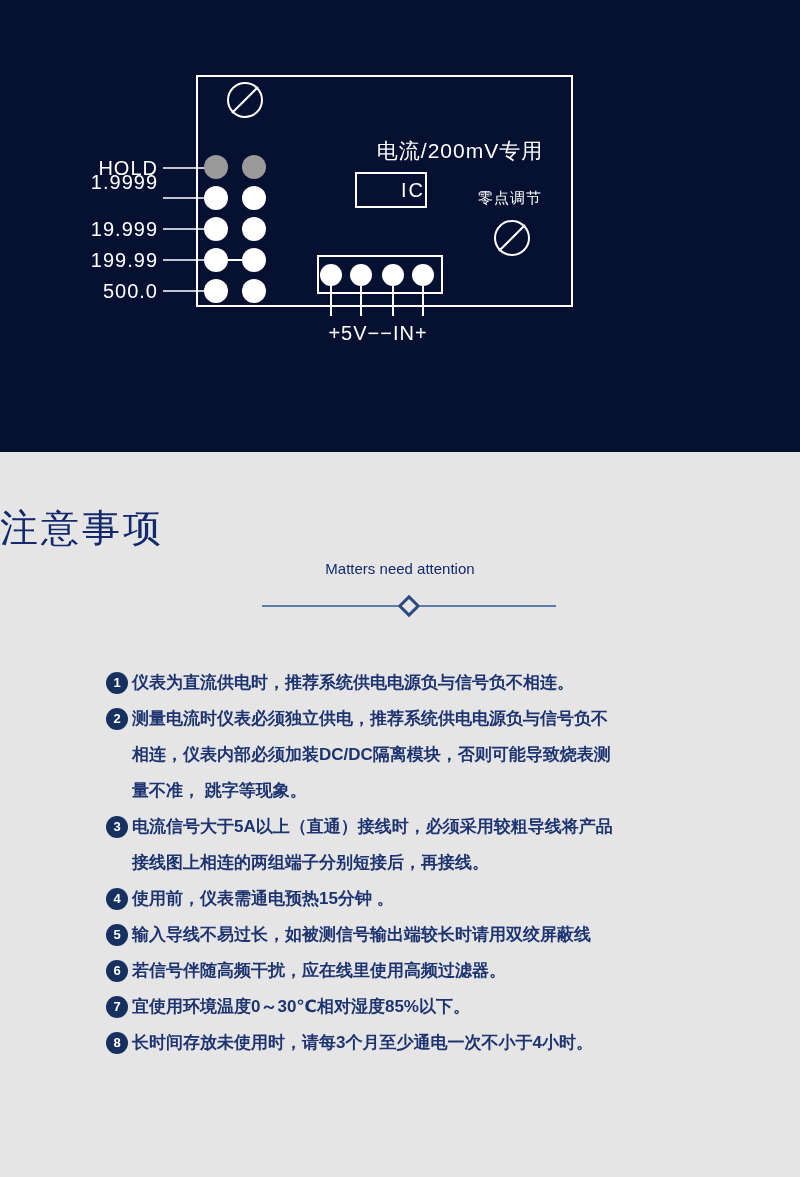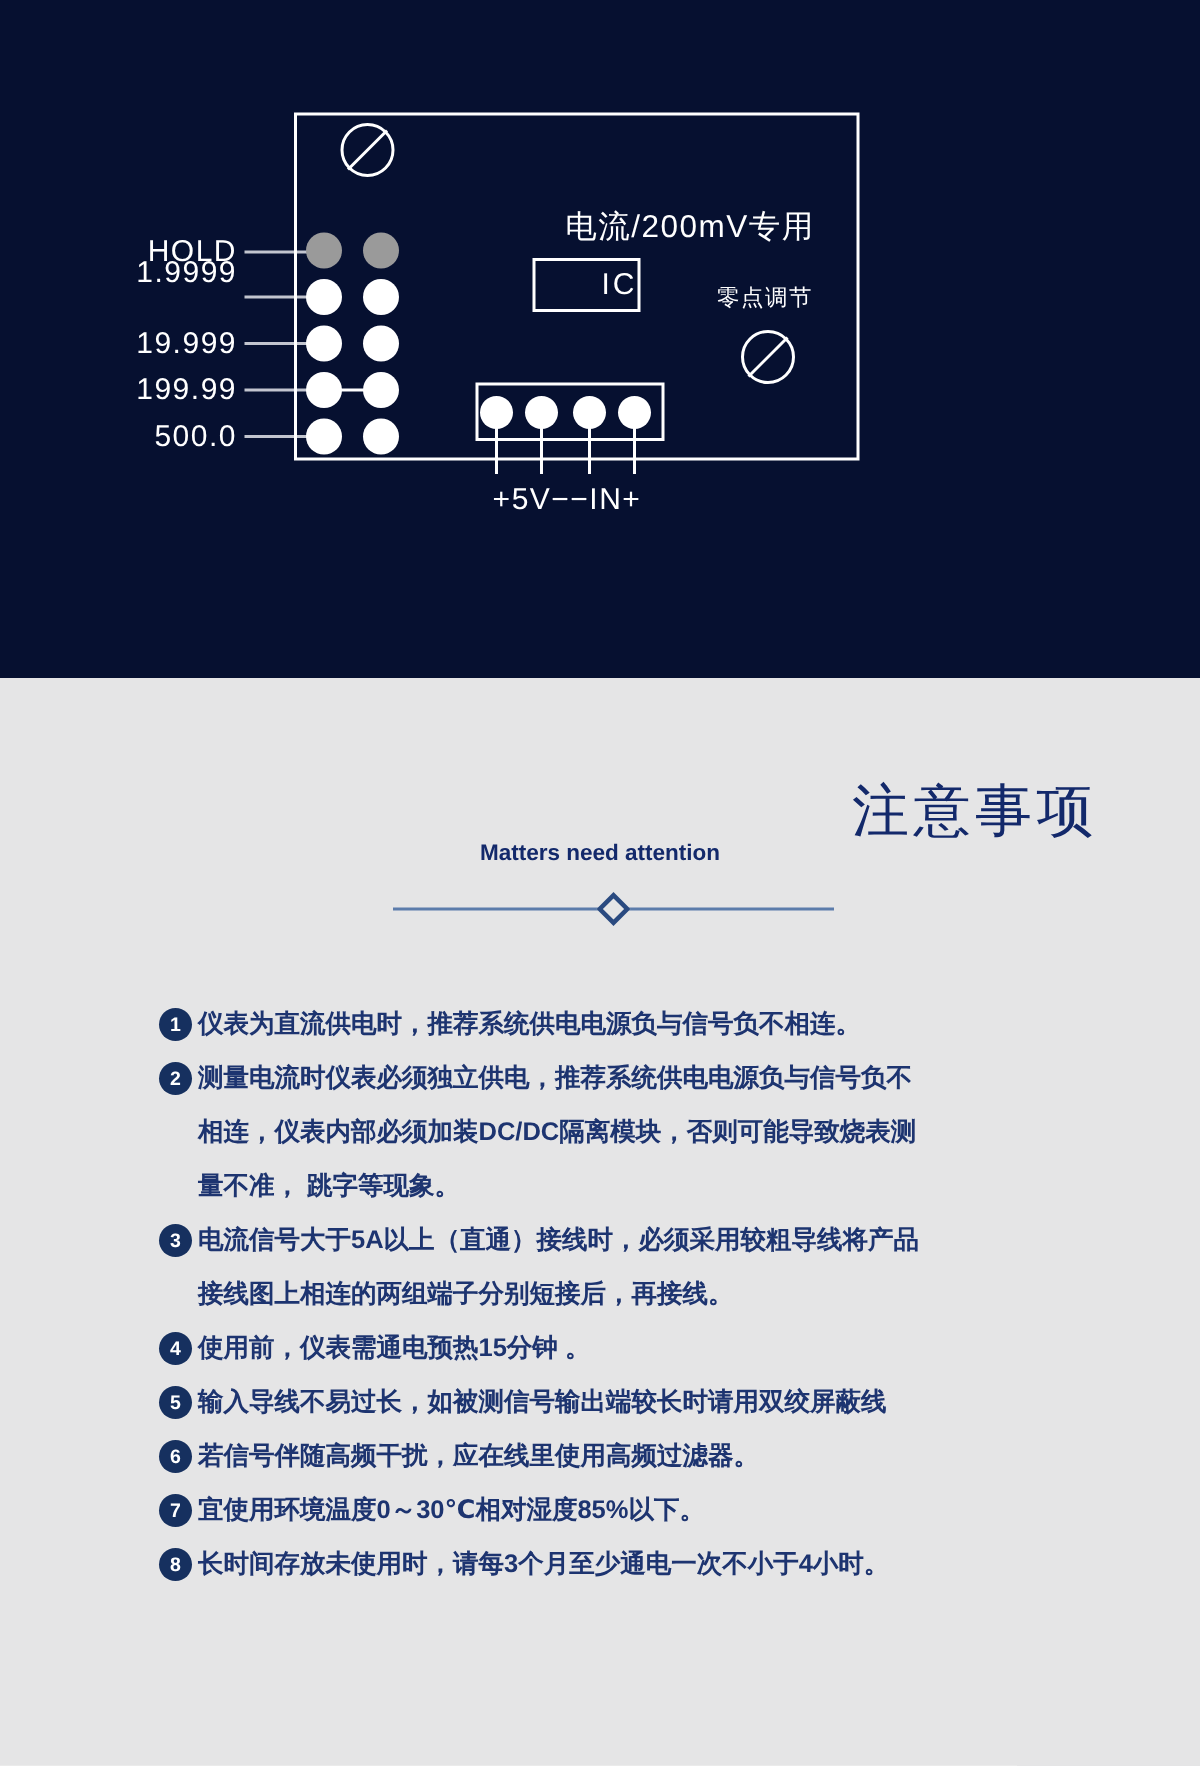--- a/index.html
+++ b/index.html
@@ -24,24 +24,24 @@
   .screw{position:absolute;width:40px;height:40px;}
   .board-text{position:absolute;color:var(--white);text-align:center;font-weight:400;}
   .ic-box{position:absolute;left:355px;top:172px;width:72px;height:36px;border:2px solid var(--white);
     color:var(--white);font-size:20px;letter-spacing:2px;text-align:right;line-height:32px;}
   .terminal-block{position:absolute;left:317px;top:255px;width:126px;height:39px;border:2px solid var(--white);}
   .t-dot{position:absolute;top:264px;width:22px;height:22px;border-radius:50%;background:var(--white);}
   .t-lead{position:absolute;top:275px;width:2px;height:41px;background:var(--white);}
 
   
   .light-section{position:absolute;left:0;top:452px;width:800px;height:725px;background:var(--light-bg);}
-  .notice-title{position:absolute;left:0;top:515px;width:732px;text-align:right;
+  .notice-title{position:absolute;left:0;top:503px;width:732px;text-align:left;
     color:var(--navy-title);font-size:38px;font-weight:500;letter-spacing:3px;}
   .notice-subtitle{position:absolute;left:0;top:560px;width:800px;text-align:center;
-    color:var(--navy-title);font-size:15px;font-weight:700;}
+    color:var(--navy-title);font-size:15px;font-weight:400;}
   .divider{position:absolute;left:262px;top:594px;width:294px;height:24px;display:flex;align-items:center;}
   .divider .line{flex:1;height:2px;background:var(--divider-line);}
   .diamond{width:16px;height:16px;border:3px solid var(--diamond-border);background:var(--light-bg);
     transform:rotate(45deg);flex:0 0 auto;}
   .notice-list{position:absolute;left:106px;top:665px;width:530px;list-style:none;}
   .notice-item{display:flex;align-items:flex-start;}
   .num-badge{flex:0 0 auto;width:22px;height:22px;margin-top:7px;border-radius:50%;
     background:var(--badge-navy);color:var(--white);font-size:13px;font-weight:700;
     text-align:center;line-height:22px;}
   .item-text{margin-left:4px;width:482px;color:var(--navy-text);font-size:17px;

